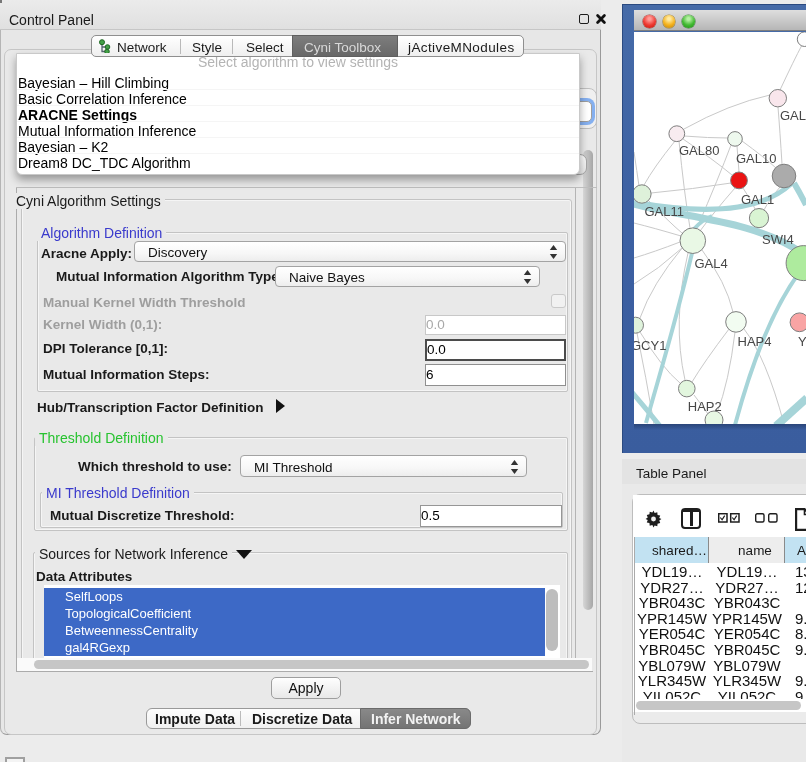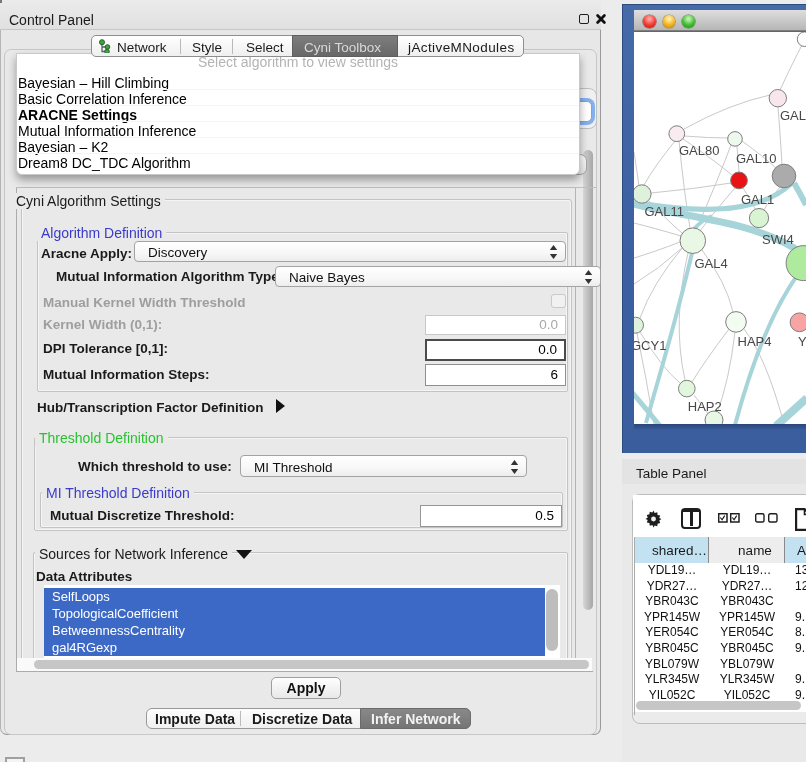--- a/index.html
+++ b/index.html
@@ -2,21 +2,21 @@
 <html><head><meta charset="utf-8"><style>
 *{margin:0;padding:0;box-sizing:border-box}
 html,body{width:806px;height:762px;overflow:hidden;background:#ececec;font-family:"Liberation Sans",sans-serif;position:relative}
 .abs{position:absolute}
 .b{font-weight:bold}
 .lbl{font-size:13.5px;color:#1a1a1a;white-space:nowrap}
 .dis{color:#9e9e9e}
 .combo{background:linear-gradient(#ffffff,#f7f7f7 60%,#ededed);border:1px solid #a3a3a3;border-radius:4px;font-size:13.5px;color:#111}
 .combo .tx{position:absolute;left:13px;top:2px;line-height:17px}
 .arr{position:absolute;right:7px;top:3px;width:9px;height:14px}
-.fld{background:#fff;font-size:13.5px;text-align:right;line-height:18px}
+.fld{background:#fff;font-size:13.5px;line-height:18px}
 .grp{border:1px solid #c3c3c3;border-radius:2px;box-shadow:inset 0 0 0 1px rgba(255,255,255,.55)}
 .gt{position:absolute;font-size:14px;background:#e9e9e9;padding:0 4px;white-space:nowrap}
 </style></head><body>
 
 <div class="abs" style="left:0;top:0;width:601px;height:735px;background:#e7e7e7;border-right:1px solid #9a9a9a;border-bottom:1px solid #9a9a9a;border-left:1px solid #b5b5b5;border-radius:0 0 7px 7px"></div>
 
 <div class="abs" style="left:0;top:0;width:601px;height:30px;background:linear-gradient(#ebebeb,#e0e0e0);border-bottom:1px solid #c6c6c6"></div>
 <div class="abs lbl" style="left:9px;top:11.5px;font-size:14px">Control Panel</div>
 <div class="abs" style="left:579px;top:14px;width:10px;height:10px;border:1.8px solid #1c1c1c;border-radius:2px"></div>
 <svg class="abs" style="left:595px;top:13px" width="12" height="12">
@@ -59,21 +59,21 @@
 <div class="abs gt" style="left:37px;top:225px;color:#3a3acc">Algorithm Definition</div>
 <div class="abs lbl b" style="left:41px;top:246px">Aracne Apply:</div>
 <div class="abs combo" style="left:134px;top:241px;width:432px;height:21px">
     <span class="tx">Discovery</span>
     <svg class="arr" viewBox="0 0 9 14">
       <path d="M4.5 0 L8.2 5 H0.8 Z" fill="#333"></path>
       <path d="M4.5 14 L8.2 9 H0.8 Z" fill="#333"></path>
     </svg>
   </div>
 <div class="abs lbl b" style="left:56px;top:269px">Mutual Information Algorithm Type:</div>
-<div class="abs combo" style="left:275px;top:266px;width:326px;height:21px">
+<div class="abs combo" style="left:275px;top:266px;width:265px;height:21px">
     <span class="tx">Naive Bayes</span>
     <svg class="arr" viewBox="0 0 9 14">
       <path d="M4.5 0 L8.2 5 H0.8 Z" fill="#333"></path>
       <path d="M4.5 14 L8.2 9 H0.8 Z" fill="#333"></path>
     </svg>
   </div>
 <div class="abs lbl b dis" style="left:43px;top:295px">Manual Kernel Width Threshold</div>
 <div class="abs" style="left:551px;top:294px;width:15px;height:14px;background:#f1f1f1;border:1px solid #c9c9c9;border-radius:3px"></div>
 <div class="abs lbl b dis" style="left:43px;top:317px">Kernel Width (0,1):</div>
 <div class="abs fld" style="left:425px;top:315px;width:141px;height:20px;border:1px solid #c8c8c8;color:#a8a8a8;padding-right:7px">0.0</div>
@@ -97,26 +97,26 @@
 <div class="abs grp" style="left:40px;top:492px;width:523px;height:36px"></div>
 <div class="abs gt" style="left:42px;top:485px;color:#3a3acc">MI Threshold Definition</div>
 <div class="abs lbl b" style="left:50px;top:508px">Mutual Discretize Threshold:</div>
 <div class="abs fld" style="left:420px;top:505px;width:142px;height:22px;border:1px solid #969696;color:#000;padding-right:7px;line-height:20px">0.5</div>
 
 <div class="abs grp" style="left:33px;top:552px;width:535px;height:119px"></div>
 <div class="abs gt" style="left:35px;top:546px;color:#1a1a1a">Sources for Network Inference</div>
 <div class="abs" style="left:236px;top:550px;width:0;height:0;border-top:9px solid #111;border-left:8.5px solid transparent;border-right:8.5px solid transparent"></div>
 <div class="abs lbl b" style="left:36px;top:569px">Data Attributes</div>
 <div class="abs" style="left:44px;top:585px;width:516px;height:73px;background:#fff"></div>
-<div class="abs" style="left:44px;top:588px;width:501px;height:68px;background:#3d69c6;color:#fff;font-size:13px;line-height:17px;padding-left:8px">SelfLoops<br>TopologicalCoefficient<br>BetweennessCentrality<br>gal4RGexp</div>
+<div class="abs" style="left:44px;top:588px;width:501px;height:68px;background:#3d69c6;color:#fff;font-size:13px;line-height:17px;padding-left:21px">SelfLoops<br>TopologicalCoefficient<br>BetweennessCentrality<br>gal4RGexp</div>
 <div class="abs" style="left:546px;top:589px;width:12px;height:62px;background:#bdbdbd;border-radius:6px"></div>
 <div class="abs" style="left:17px;top:658px;width:575px;height:13px;background:#fafafa"></div>
 <div class="abs" style="left:34px;top:660px;width:555px;height:9px;background:#c6c6c6;border-radius:5px"></div>
 
-<div class="abs" style="left:271px;top:677px;width:70px;height:22px;background:linear-gradient(#fefefe,#e8e8e8);border:1px solid #9e9e9e;border-radius:5px;text-align:center;font-size:14px;font-weight:bold;line-height:21px;color:#111">Apply</div>
+<div class="abs" style="left:271px;top:677px;width:70px;height:22px;background:linear-gradient(#fefefe,#e8e8e8);border:1px solid #9e9e9e;border-radius:5px;text-align:center;font-size:14px;font-weight:normal;line-height:21px;color:#111">Apply</div>
 
 <div class="abs" style="left:146px;top:708px;width:325px;height:21px;background:linear-gradient(#fdfdfd,#f0f0f0);border:1px solid #999;border-radius:6px"></div>
 <div class="abs" style="left:360px;top:708px;width:111px;height:21px;background:linear-gradient(#898989,#747474);border:1px solid #6b6b6b;border-radius:0 6px 6px 0"></div>
 <div class="abs" style="left:240px;top:711px;width:1px;height:15px;background:#bbb"></div>
 <div class="abs lbl b" style="left:155px;top:711px;font-size:14px">Impute Data</div>
 <div class="abs lbl b" style="left:252px;top:711px;font-size:14px">Discretize Data</div>
 <div class="abs lbl b" style="left:371px;top:711px;font-size:14px;color:#f2f2f2">Infer Network</div>
 
 <div class="abs" style="left:5px;top:757px;width:20px;height:16px;background:#f4f4f4;border:2px solid #a0a0a0"></div>
 
@@ -240,21 +240,21 @@
     <path d="M9.5 1.1 V6.5 H14.9" fill="none" stroke="#1e1e1e" stroke-width="1.6"></path>
   </svg>
 
 <div class="abs" style="left:634px;top:537px;width:172px;height:26px;border-top:1px solid #8a8a8a;border-bottom:1px solid #8a8a8a"></div>
 <div class="abs" style="left:634px;top:537px;width:75px;height:26px;background:#c2e2f2;border-left:1px solid #8a8a8a;border-right:1px solid #8a8a8a"></div>
 <div class="abs" style="left:709px;top:537px;width:76px;height:26px;background:#ededed;border-right:1px solid #8a8a8a"></div>
 <div class="abs" style="left:785px;top:537px;width:21px;height:26px;background:#c2e2f2"></div>
 <div class="abs lbl" style="left:642px;top:543px;width:75px;text-align:center">shared…</div>
 <div class="abs lbl" style="left:717px;top:543px;width:76px;text-align:center">name</div>
 <div class="abs lbl" style="left:797px;top:543px">A</div>
-<div class="abs" style="left:635px;top:563px;width:171px;height:136px;overflow:hidden;font-size:12px;color:#111">
+<div class="abs" style="left:635px;top:563px;width:171px;height:136px;overflow:hidden;font-size:15px;color:#111">
 <div style="position:relative;height:15.6px">
       <span style="position:absolute;left:0;width:74px;text-align:center">YDL19…</span>
       <span style="position:absolute;left:74px;width:76px;text-align:center">YDL19…</span>
       <span style="position:absolute;left:160px">13</span>
     </div>
 <div style="position:relative;height:15.6px">
       <span style="position:absolute;left:0;width:74px;text-align:center">YDR27…</span>
       <span style="position:absolute;left:74px;width:76px;text-align:center">YDR27…</span>
       <span style="position:absolute;left:160px">12</span>
     </div>

